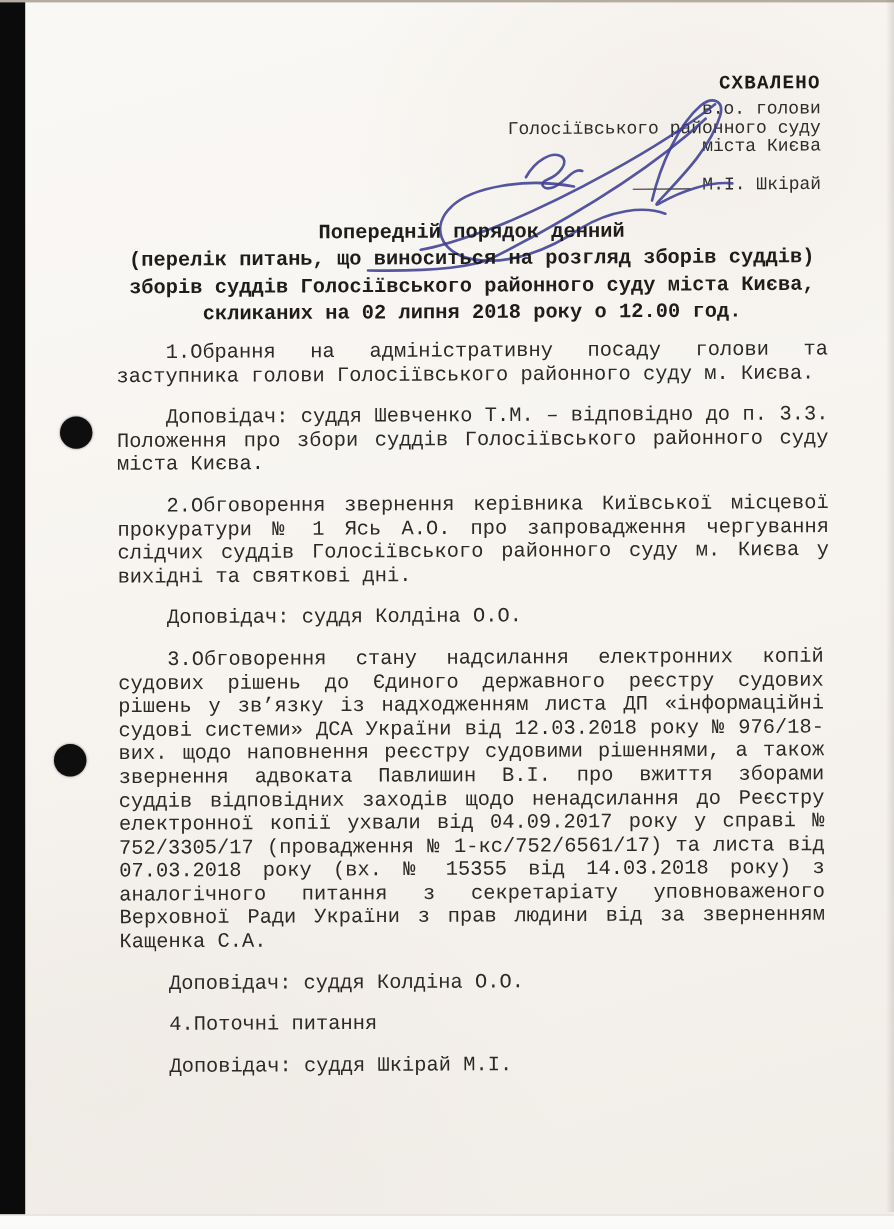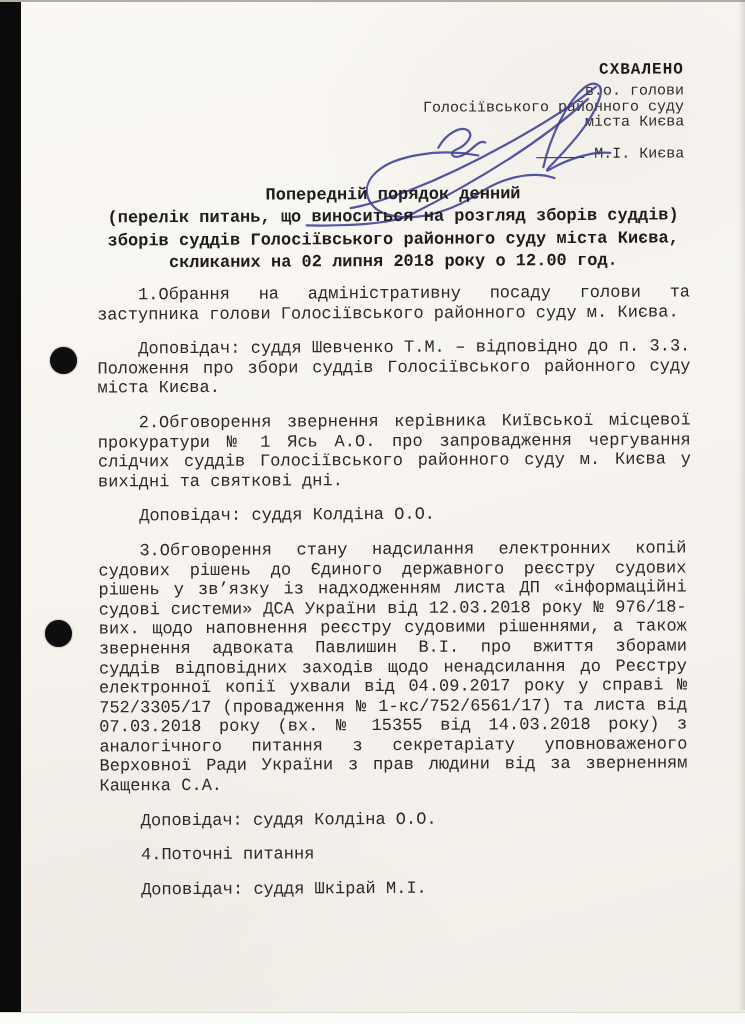--- a/index.html
+++ b/index.html
@@ -62,21 +62,21 @@
   <div class="hole hole-2"></div>
 
   <div class="content">
 
     <div class="approval">
       <div class="status">СХВАЛЕНО</div>
       <div>в.о. голови</div>
       <div>Голосіївського районного суду</div>
       <div>міста Києва</div>
       <div class="sig-row">
-        <span class="sig-underline"></span><span>М.І. Києва</span>
+        <span class="sig-underline"></span><span>М.І. Шкірай</span>
       </div>
     </div>
 
     <svg class="signature" viewBox="0 0 330 156" xmlns="http://www.w3.org/2000/svg">
       <path d="M 255,92 C 262,62 278,28 296,13 C 306,5 316,9 312,22 C 304,48 280,72 263,90 C 258,95 257,97 262,94 C 278,85 302,76 322,78"></path>
       <path d="M 308,12 C 262,48 180,92 120,115 C 95,124 75,130 62,132"></path>
       <path d="M 300,24 C 250,70 180,110 120,140 C 100,148 60,150 18,149"></path>
       <path d="M 150,72 C 158,58 172,50 180,55 C 186,60 178,70 168,74 C 160,77 164,84 174,80 C 184,75 190,64 197,67"></path>
       <path d="M 190,80 C 150,72 105,80 88,96 C 70,112 78,135 105,140 C 135,146 170,132 195,115 C 220,100 248,96 266,103"></path>
     </svg>

